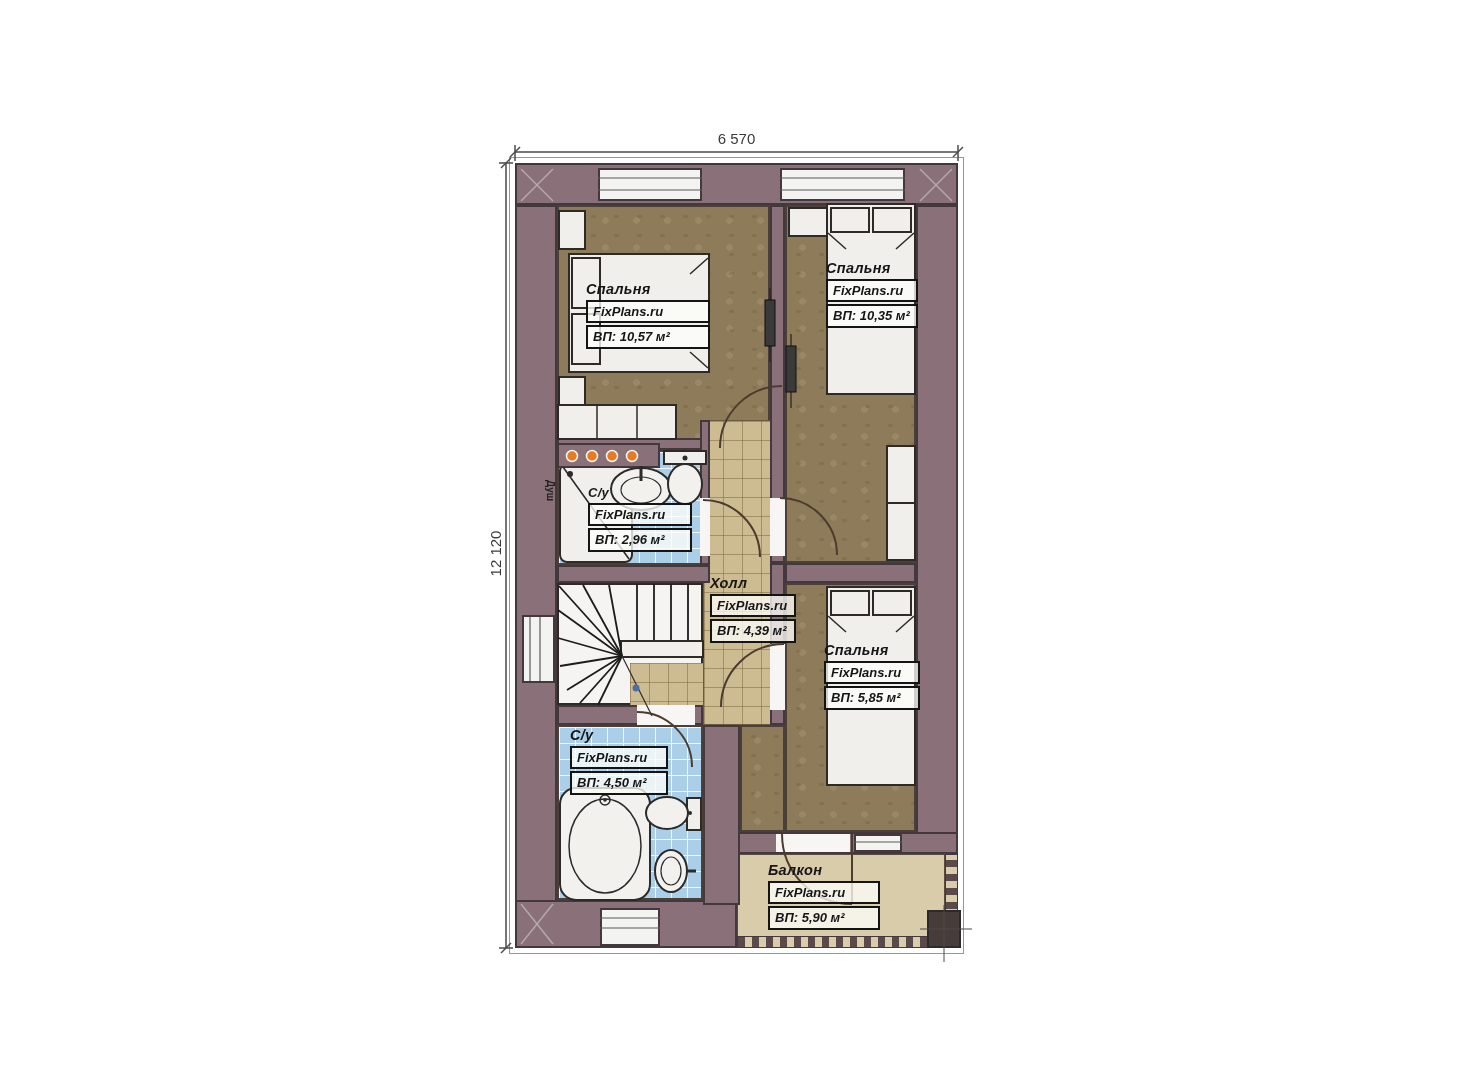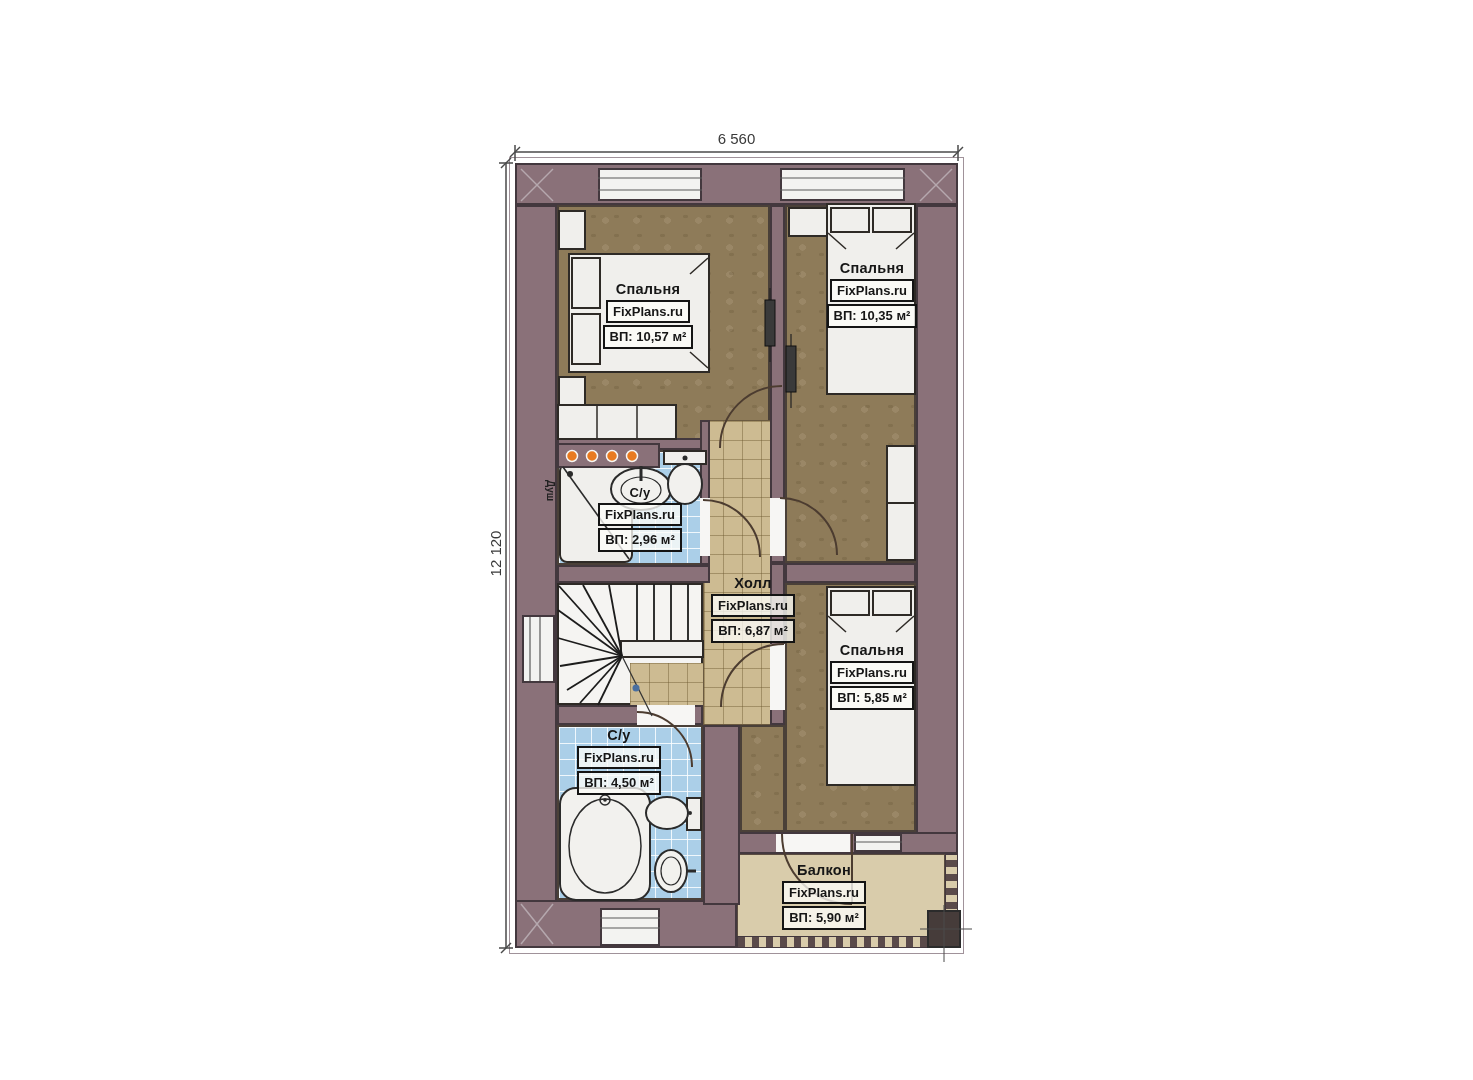--- a/index.html
+++ b/index.html
@@ -24,21 +24,21 @@
   .floor-balcony{background-color:#d9ccab;border:1.5px solid #5a4c40;z-index:1;}
   .window{background:#f3f3f1;border:2px solid #43383e;z-index:6;}
   .gap{background:#f7f6f4;z-index:5;}
   .furn{background:#f0efec;border:2px solid #2e2a26;z-index:7;}
   .stairs-area{background:#f5f4f2;border:2px solid #2e2a26;z-index:2;}
   .dark{background:#463c3a;border:2px solid #2b2b2b;z-index:7;}
   .rail-h{z-index:7;background-image:repeating-linear-gradient(90deg,#5a4a4a 0 7px,#d9ccab 7px 14px);border:1.5px solid #43383e;}
   .rail-v{z-index:7;background-image:repeating-linear-gradient(0deg,#5a4a4a 0 7px,#d9ccab 7px 14px);border:1.5px solid #43383e;}
   .counter{background:#8a7179;border:2px solid #43383e;z-index:7;}
   svg.linework{position:absolute;left:0;top:0;z-index:8;pointer-events:none;}
-  .room-label{display:flex;flex-direction:column;align-items:center;z-index:30;}
+  .room-label{display:flex;flex-direction:column;z-index:30;font-style:italic;}
   .room-name{font-weight:700;font-size:14.5px;line-height:1.15;color:#161616;letter-spacing:.3px;}
   .label-box{background:rgba(252,252,249,.78);border:2px solid #141414;padding:0 5px;
              font-weight:700;font-size:13px;line-height:1.5;color:#161616;margin-top:2px;white-space:nowrap;}
   .dim-label{font-size:15px;color:#3a3a3a;z-index:30;text-align:center;}
   .dim-label-v{transform:rotate(-90deg);transform-origin:center;}
   .shower-label{z-index:30;font-weight:700;font-size:10px;color:#222;writing-mode:vertical-rl;}
 </style>
 </head>
 <body>
 
@@ -238,21 +238,21 @@
       <line x1="597" y1="406" x2="597" y2="438"></line>
         <line x1="637" y1="406" x2="637" y2="438"></line>
     </g>
 
     <g stroke="#4a4a4a" stroke-width="1">
       <line x1="944" y1="905" x2="944" y2="962"></line>
         <line x1="920" y1="929" x2="972" y2="929"></line>
     </g>
   </svg>
 
-  <div class="abs dim-label" style="left:515px;top:130px;width:443px">6 560</div>
+  <div class="abs dim-label" style="left:515px;top:130px;width:443px">6 570</div>
   <div class="abs dim-label dim-label-v" style="left:460px;top:545px;width:70px">12 120</div>
 
   <div class="abs room-label" style="left:586px;top:281px;width:124px">
     <div class="room-name">Спальня</div>
     <div class="label-box">FixPlans.ru</div>
     <div class="label-box">ВП: 10,57 м²</div>
   </div>
 
   <div class="abs room-label" style="left:826px;top:260px;width:92px">
     <div class="room-name">Спальня</div>
@@ -262,21 +262,21 @@
 
   <div class="abs room-label" style="left:588px;top:486px;width:104px">
     <div class="room-name" style="font-size:13px">С/у</div>
     <div class="label-box">FixPlans.ru</div>
     <div class="label-box">ВП: 2,96 м²</div>
   </div>
 
   <div class="abs room-label" style="left:710px;top:575px;width:86px">
     <div class="room-name">Холл</div>
     <div class="label-box">FixPlans.ru</div>
-    <div class="label-box">ВП: 6,87 м²</div>
+    <div class="label-box">ВП: 4,39 м²</div>
   </div>
 
   <div class="abs room-label" style="left:824px;top:642px;width:96px">
     <div class="room-name">Спальня</div>
     <div class="label-box">FixPlans.ru</div>
     <div class="label-box">ВП: 5,85 м²</div>
   </div>
 
   <div class="abs room-label" style="left:570px;top:727px;width:98px">
     <div class="room-name">С/у</div>

